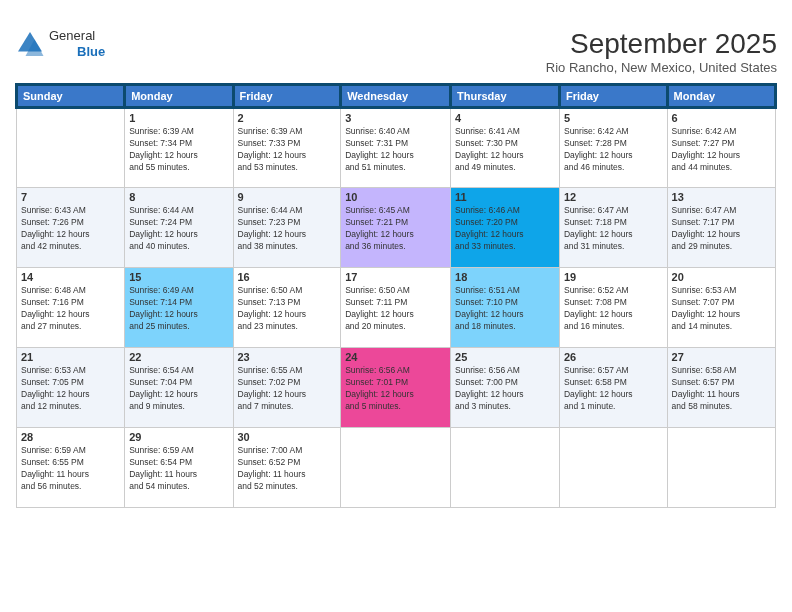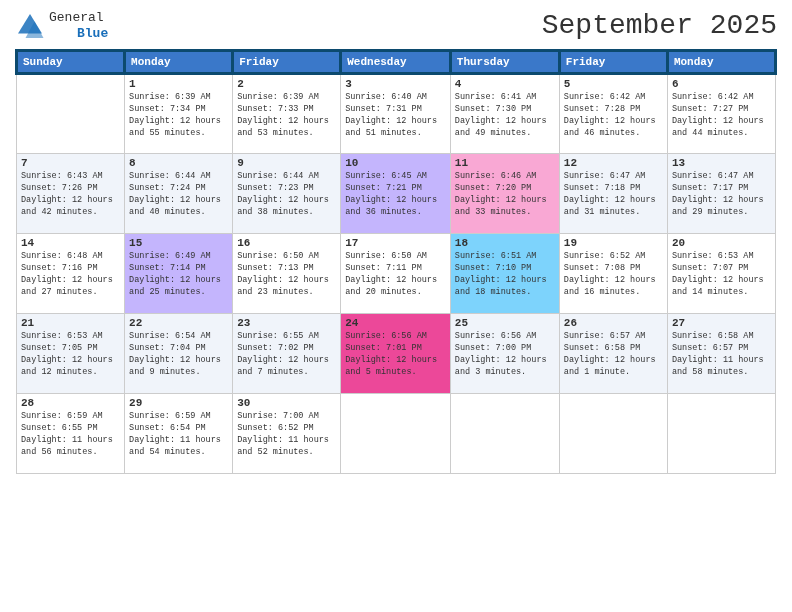--- a/index.html
+++ b/index.html
@@ -6,23 +6,22 @@
     body {
       width: 792px;
       height: 612px;
       font-family: Arial, sans-serif;
       background: #fff;
       overflow: hidden;
     }
     .page {
       width: 792px;
       height: 612px;
-      padding: 10px 15px;
+      padding: 28px 15px;
       position: relative;
-      font-family: Liberation Mono, monospace;
     }
     .header {
       display: flex;
       justify-content: space-between;
       align-items: flex-start;
       margin-bottom: 8px;
     }
     .logo {
       display: flex;
       align-items: center;
@@ -95,20 +94,21 @@
         <polygon points="20,4 36,30 4,30" fill="#1a6fba" opacity="0.85"></polygon>
         <polygon points="26,14 38,36 14,36" fill="#1a6fba" opacity="0.5"></polygon>
       </svg>
       <div class="logo-text">
         <div style="color:#333;font-size:13px;">General</div>
         <div style="color:#1a6fba;font-size:13px;font-weight:bold;margin-left:28px;">Blue</div>
       </div>
     </div>
     <div class="title-block">
       <div class="month-title">September 2025</div>
+      <div class="location">Rio Rancho, New Mexico, United States</div>
     </div>
   </div>
 
   <table class="calendar">
     <thead>
       <tr>
 
       <th>Sunday</th>
           <th>Monday</th>
           <th>Friday</th>
@@ -156,39 +156,39 @@
             <div class="day-info">Sunrise: 6:44 AM<br>Sunset: 7:24 PM<br>Daylight: 12 hours<br>and 40 minutes.</div>
           </td>
           <td style="background-color: rgb(240, 244, 250);">
             <span class="day-number">9</span>
             <div class="day-info">Sunrise: 6:44 AM<br>Sunset: 7:23 PM<br>Daylight: 12 hours<br>and 38 minutes.</div>
           </td>
           <td style="background-color: #c4b5fd;">
             <span class="day-number">10</span>
             <div class="day-info">Sunrise: 6:45 AM<br>Sunset: 7:21 PM<br>Daylight: 12 hours<br>and 36 minutes.</div>
           </td>
-          <td style="background-color: #f9a8d4;">
+          <td style="background-color: #0ea5e9;">
             <span class="day-number">11</span>
             <div class="day-info">Sunrise: 6:46 AM<br>Sunset: 7:20 PM<br>Daylight: 12 hours<br>and 33 minutes.</div>
           </td>
           <td style="background-color: rgb(240, 244, 250);">
             <span class="day-number">12</span>
             <div class="day-info">Sunrise: 6:47 AM<br>Sunset: 7:18 PM<br>Daylight: 12 hours<br>and 31 minutes.</div>
           </td>
           <td style="background-color: rgb(240, 244, 250);">
             <span class="day-number">13</span>
             <div class="day-info">Sunrise: 6:47 AM<br>Sunset: 7:17 PM<br>Daylight: 12 hours<br>and 29 minutes.</div>
           </td>
         </tr>
         <tr>
           <td style="background-color: rgb(255, 255, 255);">
             <span class="day-number">14</span>
             <div class="day-info">Sunrise: 6:48 AM<br>Sunset: 7:16 PM<br>Daylight: 12 hours<br>and 27 minutes.</div>
           </td>
-          <td style="background-color: #c4b5fd;">
+          <td style="background-color: #7dd3fc;">
             <span class="day-number">15</span>
             <div class="day-info">Sunrise: 6:49 AM<br>Sunset: 7:14 PM<br>Daylight: 12 hours<br>and 25 minutes.</div>
           </td>
           <td style="background-color: rgb(255, 255, 255);">
             <span class="day-number">16</span>
             <div class="day-info">Sunrise: 6:50 AM<br>Sunset: 7:13 PM<br>Daylight: 12 hours<br>and 23 minutes.</div>
           </td>
           <td style="background-color: rgb(255, 255, 255);">
             <span class="day-number">17</span>
             <div class="day-info">Sunrise: 6:50 AM<br>Sunset: 7:11 PM<br>Daylight: 12 hours<br>and 20 minutes.</div>

